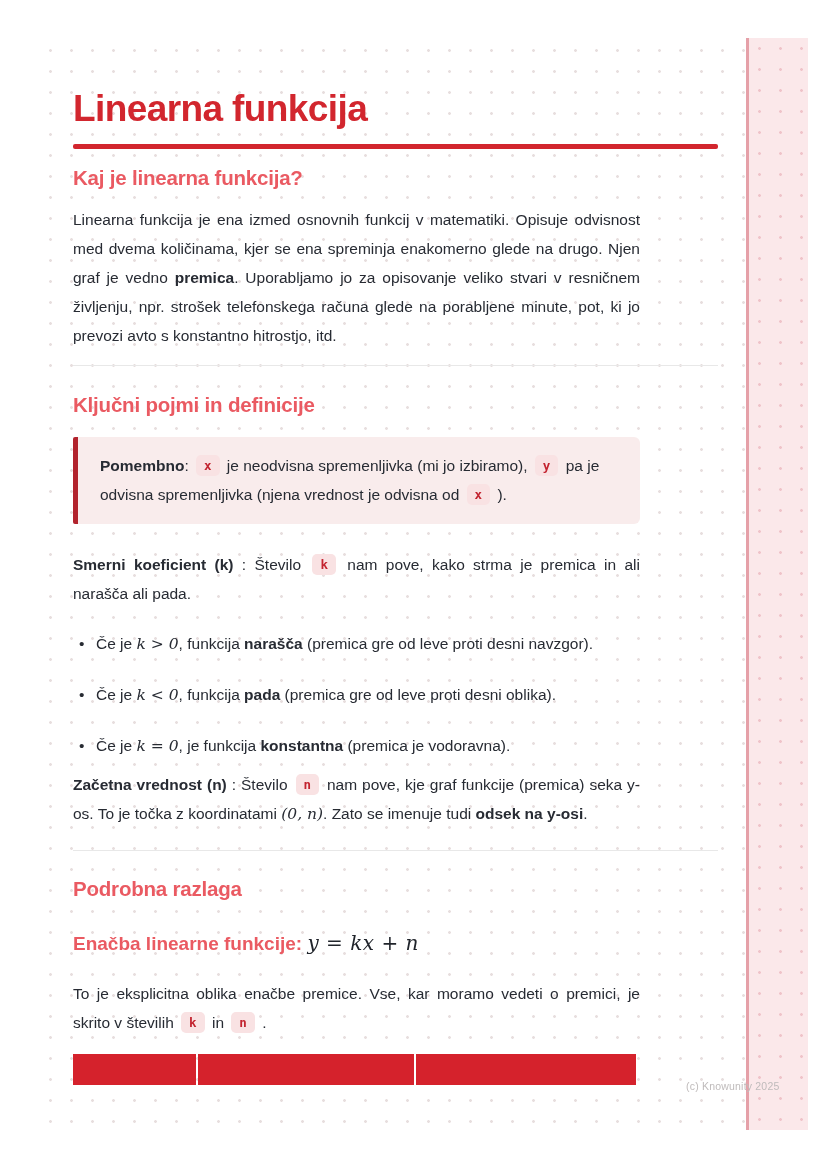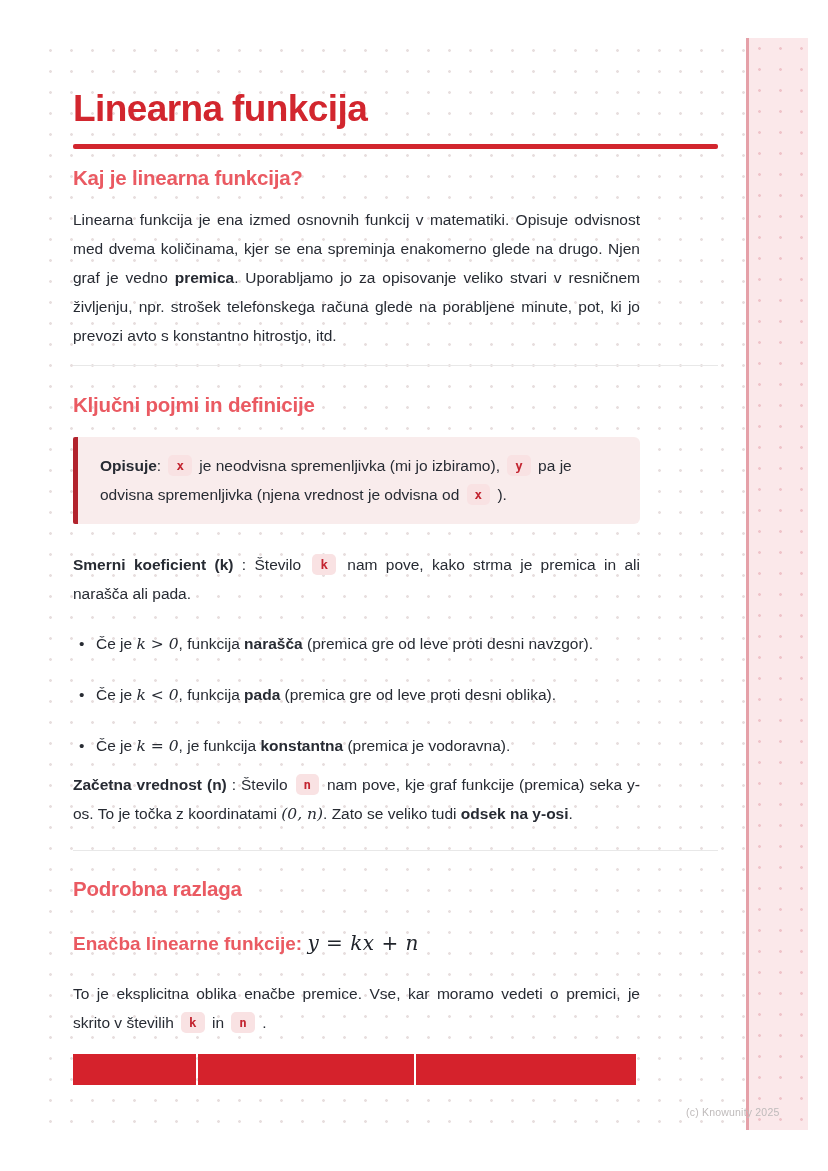--- a/index.html
+++ b/index.html
@@ -75,21 +75,21 @@
   h3.sub .h3math {
     font-family:"DejaVu Serif", serif; font-style:italic; font-weight:normal;
     color:#20242b; font-size:20px; letter-spacing:0.5px;
   }
   .footer-bar {
     margin-top:17px; display:flex; gap:2px; width:563px; height:31px;
   }
   .footer-bar .cell { background:#d5222c; height:31px; }
   .cell-1 { width:123px; } .cell-2 { width:216px; } .cell-3 { width:220px; }
   .copyright {
-    position:absolute; left:686px; top:1106px; font-size:10.5px; color:#bfbbbb;
+    position:absolute; left:686px; top:1080px; font-size:10.5px; color:#bfbbbb;
     z-index:3; letter-spacing:0.2px;
   }
 </style>
 </head>
 <body>
 
 <div>
   <div class="dots"></div>
   <div class="stripe"></div>
 
@@ -101,32 +101,32 @@
     <h2 class="sec h2-1">Kaj je linearna funkcija?</h2>
 
     <p class="body just p-intro"><span class="run">Linearna funkcija je ena izmed osnovnih funkcij v matematiki. Opisuje odvisnost med dvema količinama, kjer se ena spreminja enakomerno glede na drugo. Njen graf je vedno </span><b class="run">premica</b><span class="run">. Uporabljamo jo za opisovanje veliko stvari v resničnem življenju, npr. strošek telefonskega računa glede na porabljene minute, pot, ki jo prevozi avto s konstantno hitrostjo, itd.</span></p>
 
     <hr class="divider div-1">
 
     <h2 class="sec h2-2">Ključni pojmi in definicije</h2>
 
 
     <div class="callout">
-      <p class="body"><b class="run">Opisuje</b><span class="run">: </span><span class="code">x</span><span class="run"> je neodvisna spremenljivka (mi jo izbiramo), </span><span class="code">y</span><span class="run"> pa je odvisna spremenljivka (njena vrednost je odvisna od </span><span class="code">x</span><span class="run"> ).</span></p>
+      <p class="body"><b class="run">Pomembno</b><span class="run">: </span><span class="code">x</span><span class="run"> je neodvisna spremenljivka (mi jo izbiramo), </span><span class="code">y</span><span class="run"> pa je odvisna spremenljivka (njena vrednost je odvisna od </span><span class="code">x</span><span class="run"> ).</span></p>
     </div>
 
     <p class="body just p-slope"><b class="run">Smerni koeficient (k)</b><span class="run"> : Število </span><span class="code">k</span><span class="run"> nam pove, kako strma je premica in ali narašča ali pada.</span></p>
 
     <ul class="klist">
       <li><span class="run">Če je </span><span class="math">k &gt; 0</span><span class="run">, funkcija </span><b class="run">narašča</b><span class="run"> (premica gre od leve proti desni navzgor).</span></li>
       <li><span class="run">Če je </span><span class="math">k &lt; 0</span><span class="run">, funkcija </span><b class="run">pada</b><span class="run"> (premica gre od leve proti desni oblika).</span></li>
       <li><span class="run">Če je </span><span class="math">k = 0</span><span class="run">, je funkcija </span><b class="run">konstantna</b><span class="run"> (premica je vodoravna).</span></li>
     </ul>
 
-    <p class="body just p-intercept"><b class="run">Začetna vrednost (n)</b><span class="run"> : Število </span><span class="code">n</span><span class="run"> nam pove, kje graf funkcije (premica) seka y-os. To je točka z koordinatami </span><span class="math">(0, n)</span><span class="run">. Zato se veliko tudi </span><b class="run">odsek na y-osi</b><span class="run">.</span></p>
+    <p class="body just p-intercept"><b class="run">Začetna vrednost (n)</b><span class="run"> : Število </span><span class="code">n</span><span class="run"> nam pove, kje graf funkcije (premica) seka y-os. To je točka z koordinatami </span><span class="math">(0, n)</span><span class="run">. Zato se imenuje tudi </span><b class="run">odsek na y-osi</b><span class="run">.</span></p>
 
     <hr class="divider div-2">
 
     <h2 class="sec h2-3">Podrobna razlaga</h2>
 
     <h3 class="sub"><span>Enačba linearne funkcije: </span><span class="h3math">y = kx + n</span></h3>
 
     <p class="body just p-expl"><span class="run">To je eksplicitna oblika enačbe premice. Vse, kar moramo vedeti o premici, je skrito v številih </span><span class="code">k</span><span class="run"> in </span><span class="code">n</span><span class="run"> .</span></p>
 
     <div class="footer-bar">

